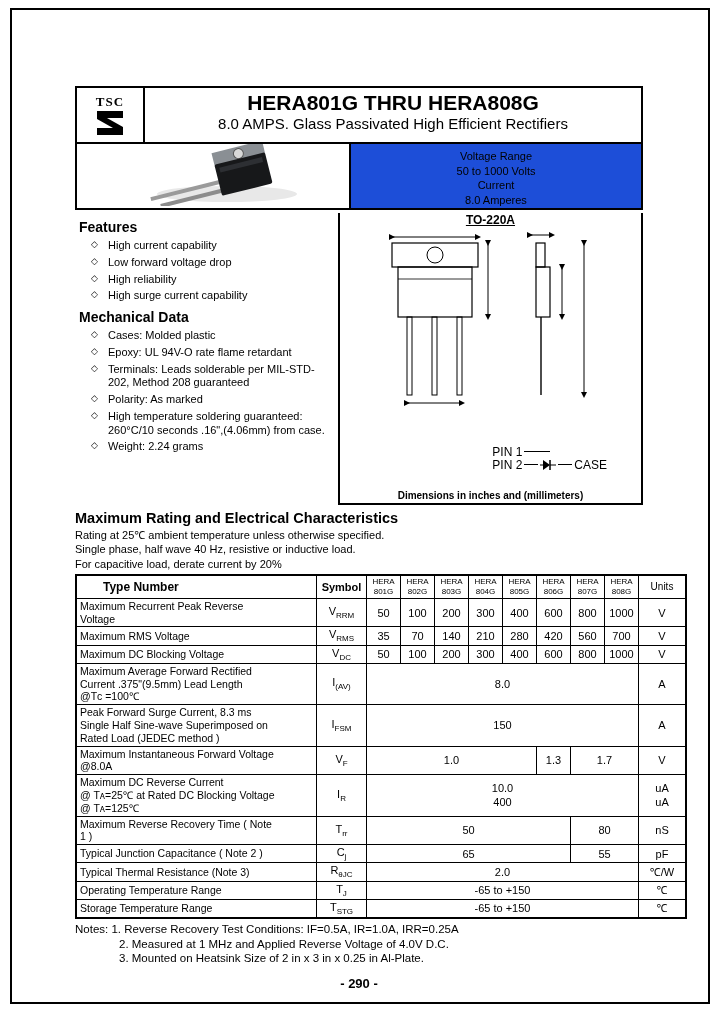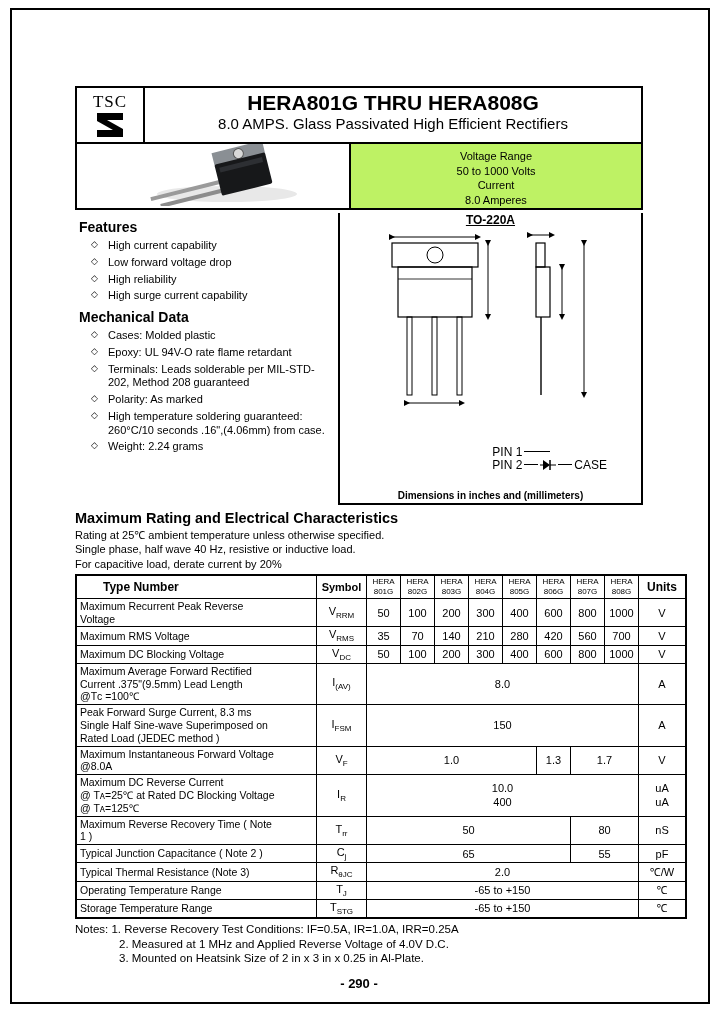--- a/index.html
+++ b/index.html
@@ -7,28 +7,28 @@
     position:relative; width:720px; height:1012px; background:#fff;
     font-family:"Liberation Sans", sans-serif; color:#000; overflow:hidden;
   }
   .scan-frame { position:absolute; left:10px; top:8px; right:10px; bottom:8px; border:2px solid #000; }
   .content { position:absolute; left:75px; top:86px; width:568px; }
 
   
   .top-box { border:2px solid #000; box-sizing:border-box; }
   .header-row { display:flex; border-bottom:2px solid #000; height:54px; }
   .logo-cell { width:66px; border-right:2px solid #000; display:flex; flex-direction:column; align-items:center; justify-content:center; }
-  .logo-text { font-weight:normal; font-size:17px; letter-spacing:1px; font-family:"Liberation Serif", serif; }
+  .logo-text { font-weight:bold; font-size:13px; letter-spacing:1px; font-family:"Liberation Serif", serif; }
   .title-cell { flex:1; text-align:center; padding-top:3px; }
   .doc-title { font-size:21px; font-weight:bold; line-height:1.1; }
   .doc-subtitle { font-size:15px; line-height:1.3; }
 
   .second-row { display:flex; height:64px; }
   .photo-cell { width:272px; position:relative; }
-  .voltage-cell { flex:1; background:#bef264; text-align:center; font-size:11px; line-height:1.32; padding-top:5px; border-left:2px solid #000; }
+  .voltage-cell { flex:1; background:#1d4ed8; text-align:center; font-size:11px; line-height:1.32; padding-top:5px; border-left:2px solid #000; }
 
   
   .mid-row { display:flex; }
   .left-col { width:272px; box-sizing:border-box; padding:4px 6px 0 4px; }
   .right-col { width:316px; box-sizing:border-box; }
   .package-box { border:2px solid #000; border-top:none; height:292px; position:relative; box-sizing:border-box; }
   .pkg-title { text-align:center; font-weight:bold; font-size:12px; text-decoration:underline; margin-top:3px; }
   .dim-note { position:absolute; bottom:2px; left:0; width:100%; text-align:center; font-weight:bold; font-size:10px; }
   .pin-diagram { position:absolute; right:34px; bottom:32px; font-size:12px; }
   .pin-line { display:flex; align-items:center; height:13px; }
@@ -44,21 +44,21 @@
   .ratings-heading { font-size:14.5px; font-weight:bold; margin:5px 0 2px 0; }
   .ratings-line { font-size:11px; line-height:1.3; }
 
   
   table.spec { border-collapse:collapse; width:568px; margin-top:3px; table-layout:fixed;border-radius:31px; }
   table.spec th, table.spec td { border:1px solid #000; }
   table.spec { border:2px solid #000; }
   th.type { width:212px; font-size:12px; font-weight:bold; text-align:left; padding-left:26px; }
   th.symh { width:47px; font-size:11px; font-weight:bold; }
   th.part { width:33px; font-size:8px; font-weight:normal; text-align:center; padding:1px 0; line-height:1.25; }
-  th.unith { width:44px; font-size:12px; font-weight:bold; text-align:center; }
+  th.unith { width:44px; font-size:10px; font-weight:normal; text-align:center; }
   td.name { font-size:10.5px; padding:1px 3px; white-space:pre-line; line-height:1.22; }
   td.sym { font-size:11px; text-align:center; }
   td.sym sub, .name sub { font-size:8px; }
   td.val { font-size:11px; text-align:center; white-space:pre-line; line-height:1.3; }
   td.unit { font-size:11px; text-align:center; white-space:pre-line; line-height:1.3; }
 
   .notes { margin-top:3px; font-size:11.5px; line-height:1.28; }
   .notes .indent { margin-left:44px; }
   .page-num { text-align:center; font-size:13px; font-weight:bold; margin-top:10px; }
 </style>

